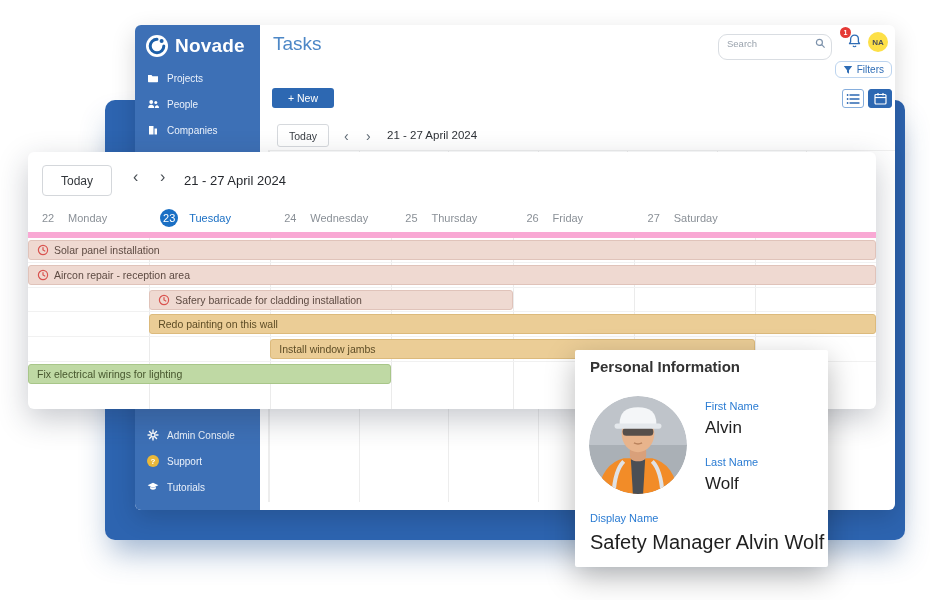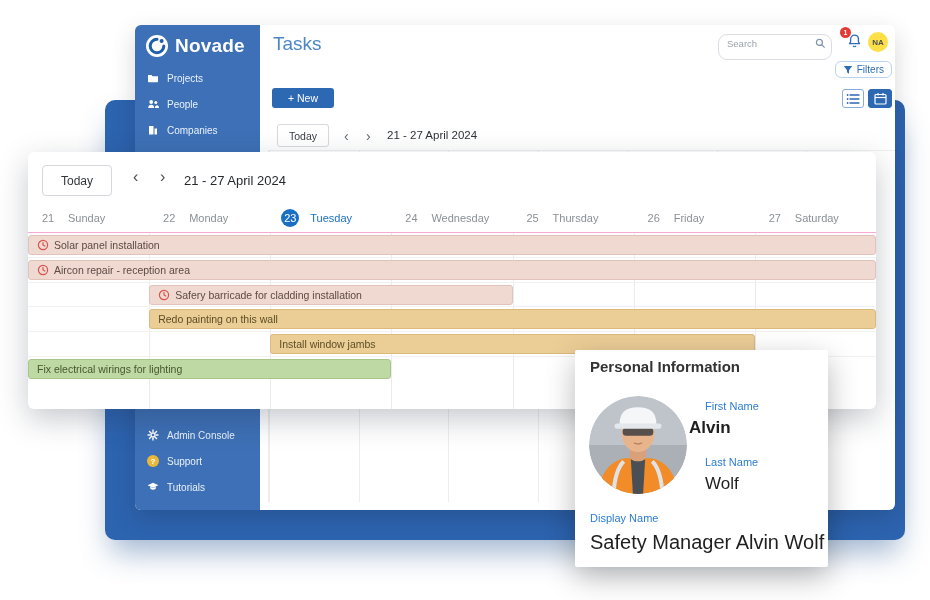--- a/index.html
+++ b/index.html
@@ -74,41 +74,41 @@
   .cal-chev { position:absolute; top:16px; font-size:16px; color:#4a5056; cursor:pointer; }
   .cal-chev.prev { left:105px; } .cal-chev.next { left:132px; }
   .cal-range { position:absolute; left:156px; top:21px; font-size:13px; color:#26292e; font-weight:500; }
   .day-row { position:absolute; left:0; right:0; top:52px; height:28px; display:flex; }
   .day-cell { width:14.2857%; display:flex; align-items:center; gap:11px; padding-left:11px; }
   .day-num { min-width:18px; height:18px; line-height:18px; text-align:center; border-radius:50%;
     font-size:11px; color:#8a9097; }
   .day-name { font-size:11px; color:#8a9097; }
   .day-cell.active .day-num { background:#1a6fc4; color:#fff; }
   .day-cell.active .day-name { color:#1a6fc4; font-weight:500; }
-  .task-area { position:absolute; left:0; right:0; top:80px; bottom:0; border-top:1px solid #f9a8d4;
+  .task-area { position:absolute; left:0; right:0; top:80px; bottom:0; border-top:6px solid #f9a8d4;
     border-radius:0 0 6px 6px; overflow:hidden; }
   .col-line { position:absolute; top:0; bottom:0; width:1px; background:#ebebeb; }
   .task-row { position:relative; height:24.8px; border-bottom:1px solid #f1f1f1; }
   .task-row:last-child { border-bottom:none; }
   .bar { position:absolute; top:2px; height:20px; border:1px solid; border-radius:3px;
     display:flex; align-items:center; gap:5px; padding:0 8px; font-size:10.5px;
     white-space:nowrap; overflow:hidden; cursor:pointer; }
   .bar-rose { background:#efd9d1; border-color:#e0c3ba; color:#5d4a42; }
   .bar-tan  { background:#ebcd96; border-color:#dcba7c; color:#5e4d26; }
   .bar-green{ background:#bfd9a4; border-color:#a8c689; color:#47572e; }
   .bar .clock { flex:0 0 auto; }
 
   
   .profile-card { position:absolute; left:575px; top:350px; width:253px; height:217px; background:#fff;
     border-radius:2px; box-shadow:0 10px 30px rgba(0,0,0,.28); z-index:40; }
   .profile-title { position:absolute; left:15px; top:8px; font-size:15px; font-weight:bold; color:#333; }
   .profile-avatar { position:absolute; left:14px; top:46px; width:98px; height:98px; border-radius:50%; overflow:hidden; }
   .f-label { position:absolute; font-size:11px; color:#2b7cd3; }
   .f-value { position:absolute; font-size:17px; color:#1f1f1f; }
-  .lbl-first { left:130px; top:50px; }  .val-first { left:114px; top:68px;font-weight:bold; }
+  .lbl-first { left:130px; top:50px; }  .val-first { left:130px; top:68px; }
   .lbl-last  { left:130px; top:106px; } .val-last  { left:130px; top:124px; }
   .lbl-disp  { left:15px;  top:162px; } .val-disp  { left:15px;  top:181px; font-size:20px; }
 </style>
 </head>
 <body>
 
 <div class="stage">
 
   <div class="bg-panel"></div>
 
@@ -251,24 +251,20 @@
     </div>
   </div>
 
   <div class="cal-card">
     <button class="cal-today">Today</button>
     <span class="cal-chev prev">‹</span>
     <span class="cal-chev next">›</span>
     <span class="cal-range">21 - 27 April 2024</span>
 
     <div class="day-row">
-      <div class="day-cell">
-        <span class="day-num">21</span>
-        <span class="day-name">Sunday</span>
-      </div>
       <div class="day-cell">
         <span class="day-num">22</span>
         <span class="day-name">Monday</span>
       </div>
       <div class="day-cell active">
         <span class="day-num">23</span>
         <span class="day-name">Tuesday</span>
       </div>
       <div class="day-cell">
         <span class="day-num">24</span>

